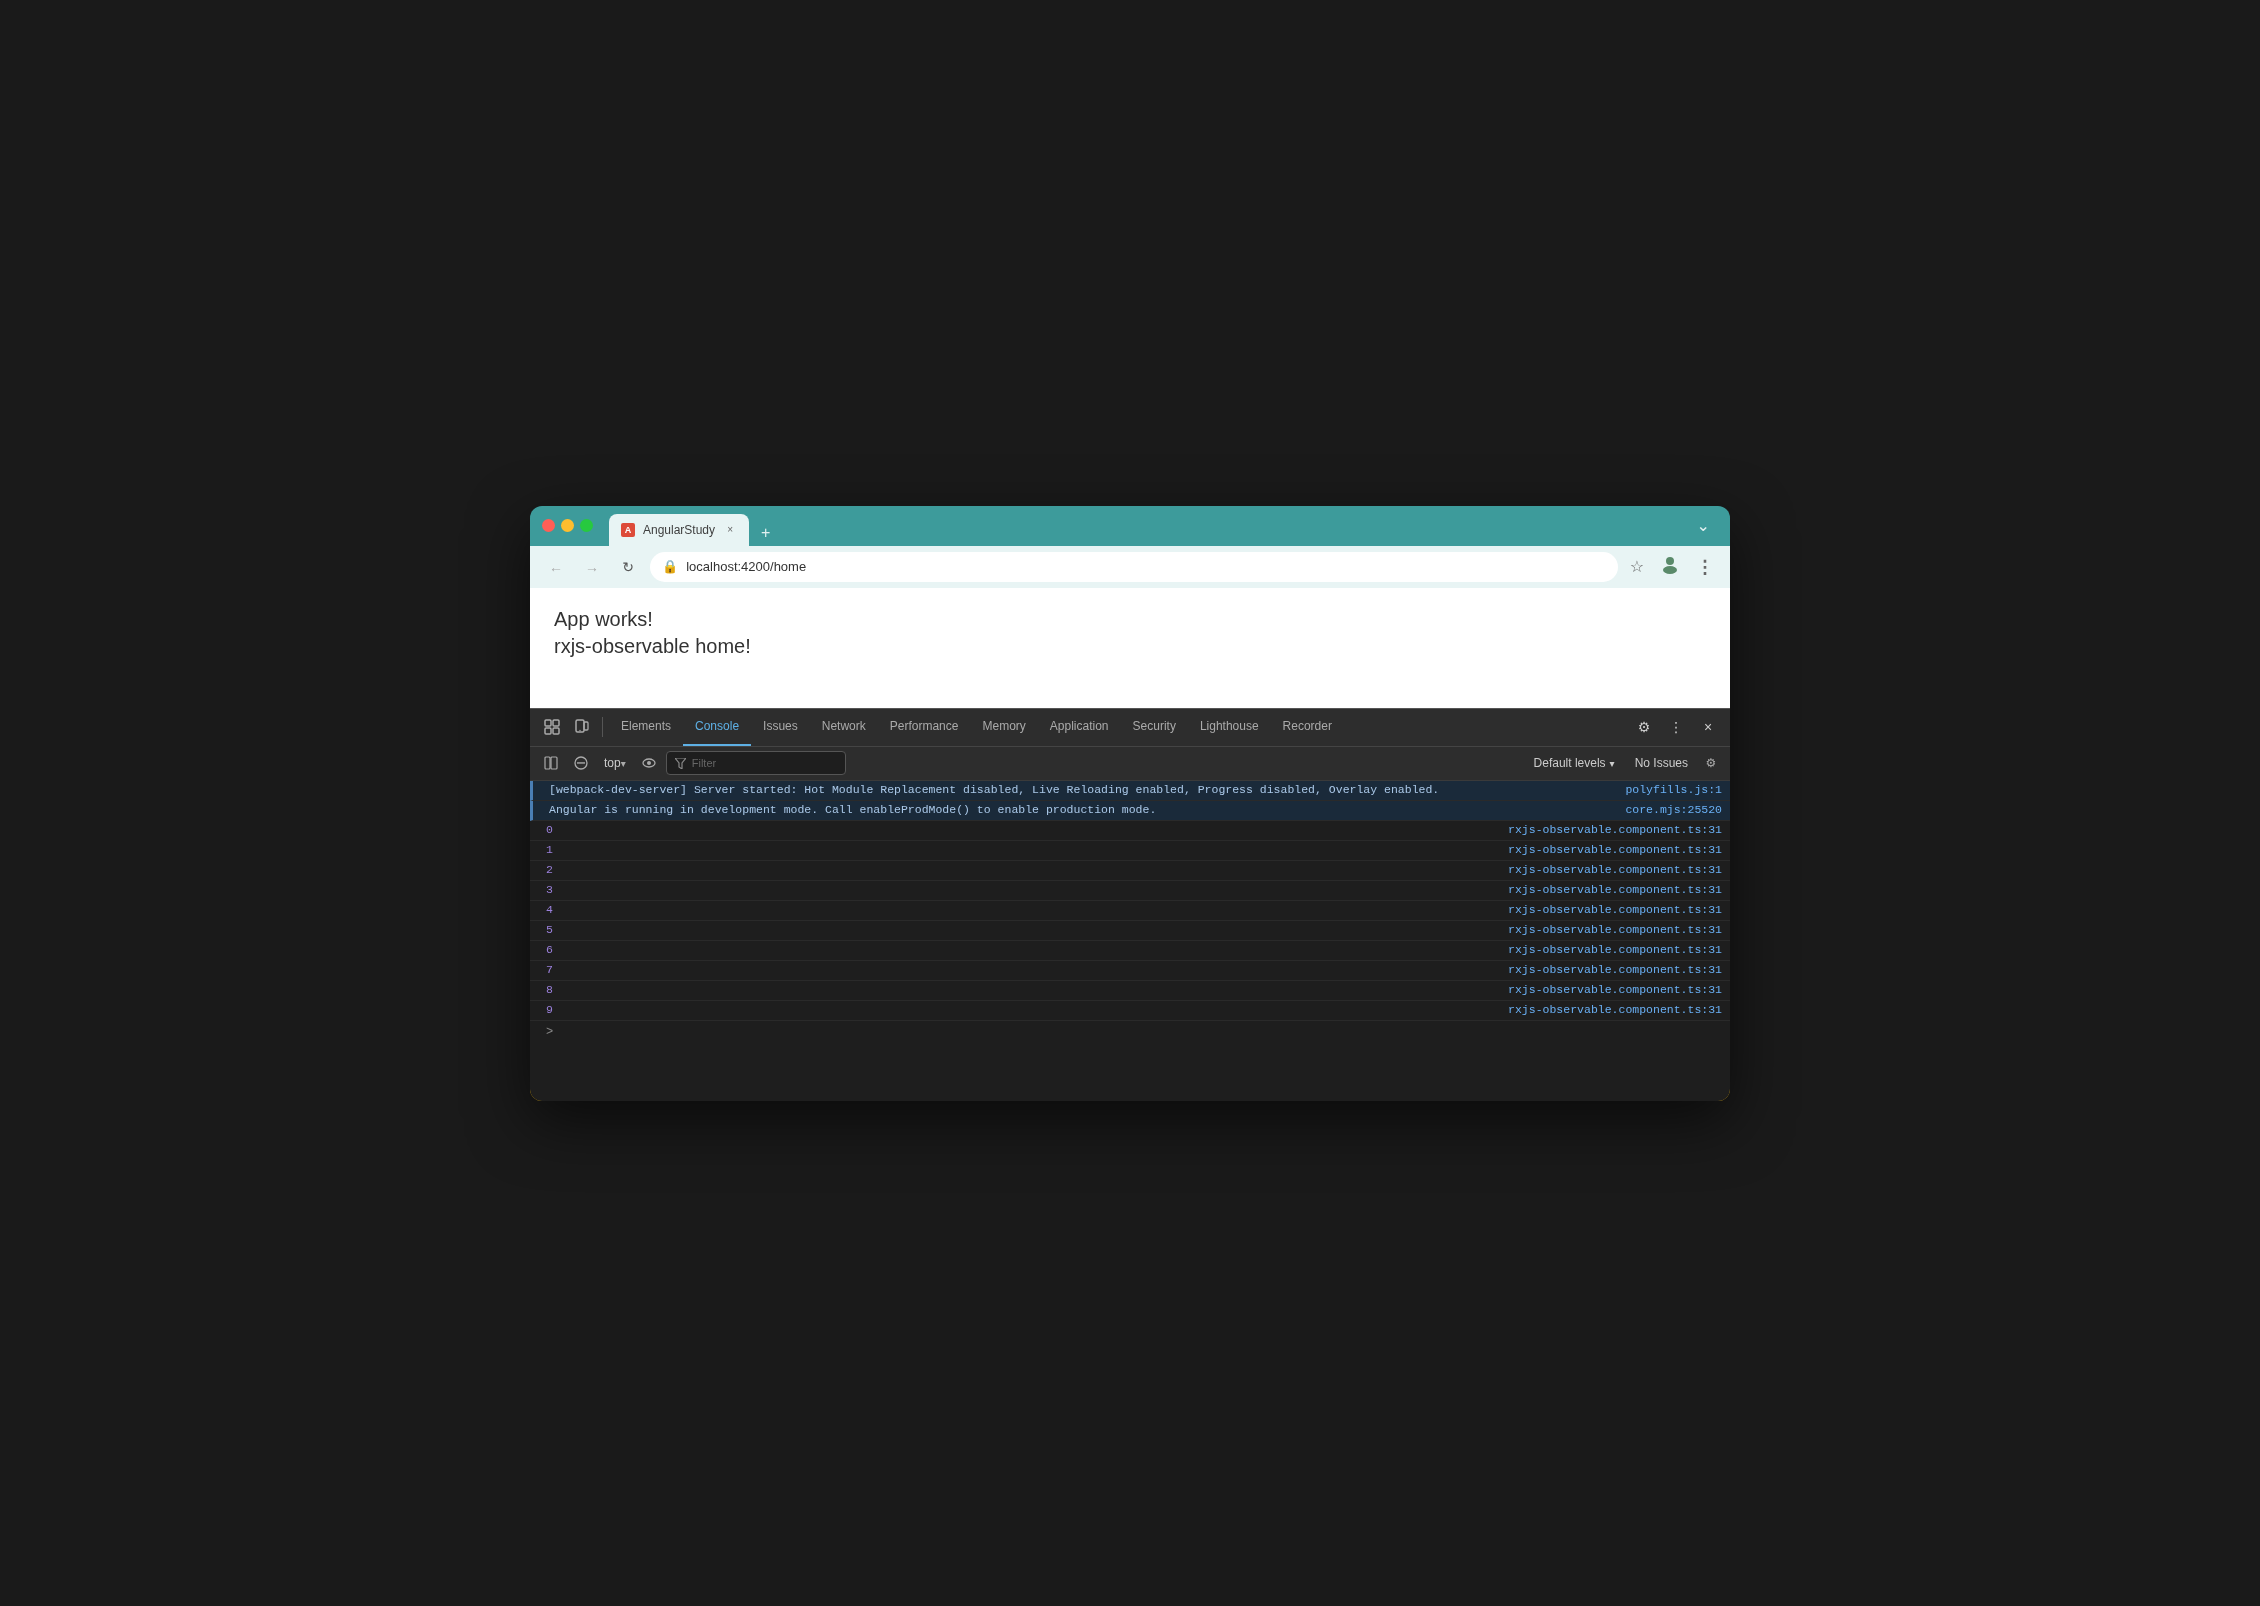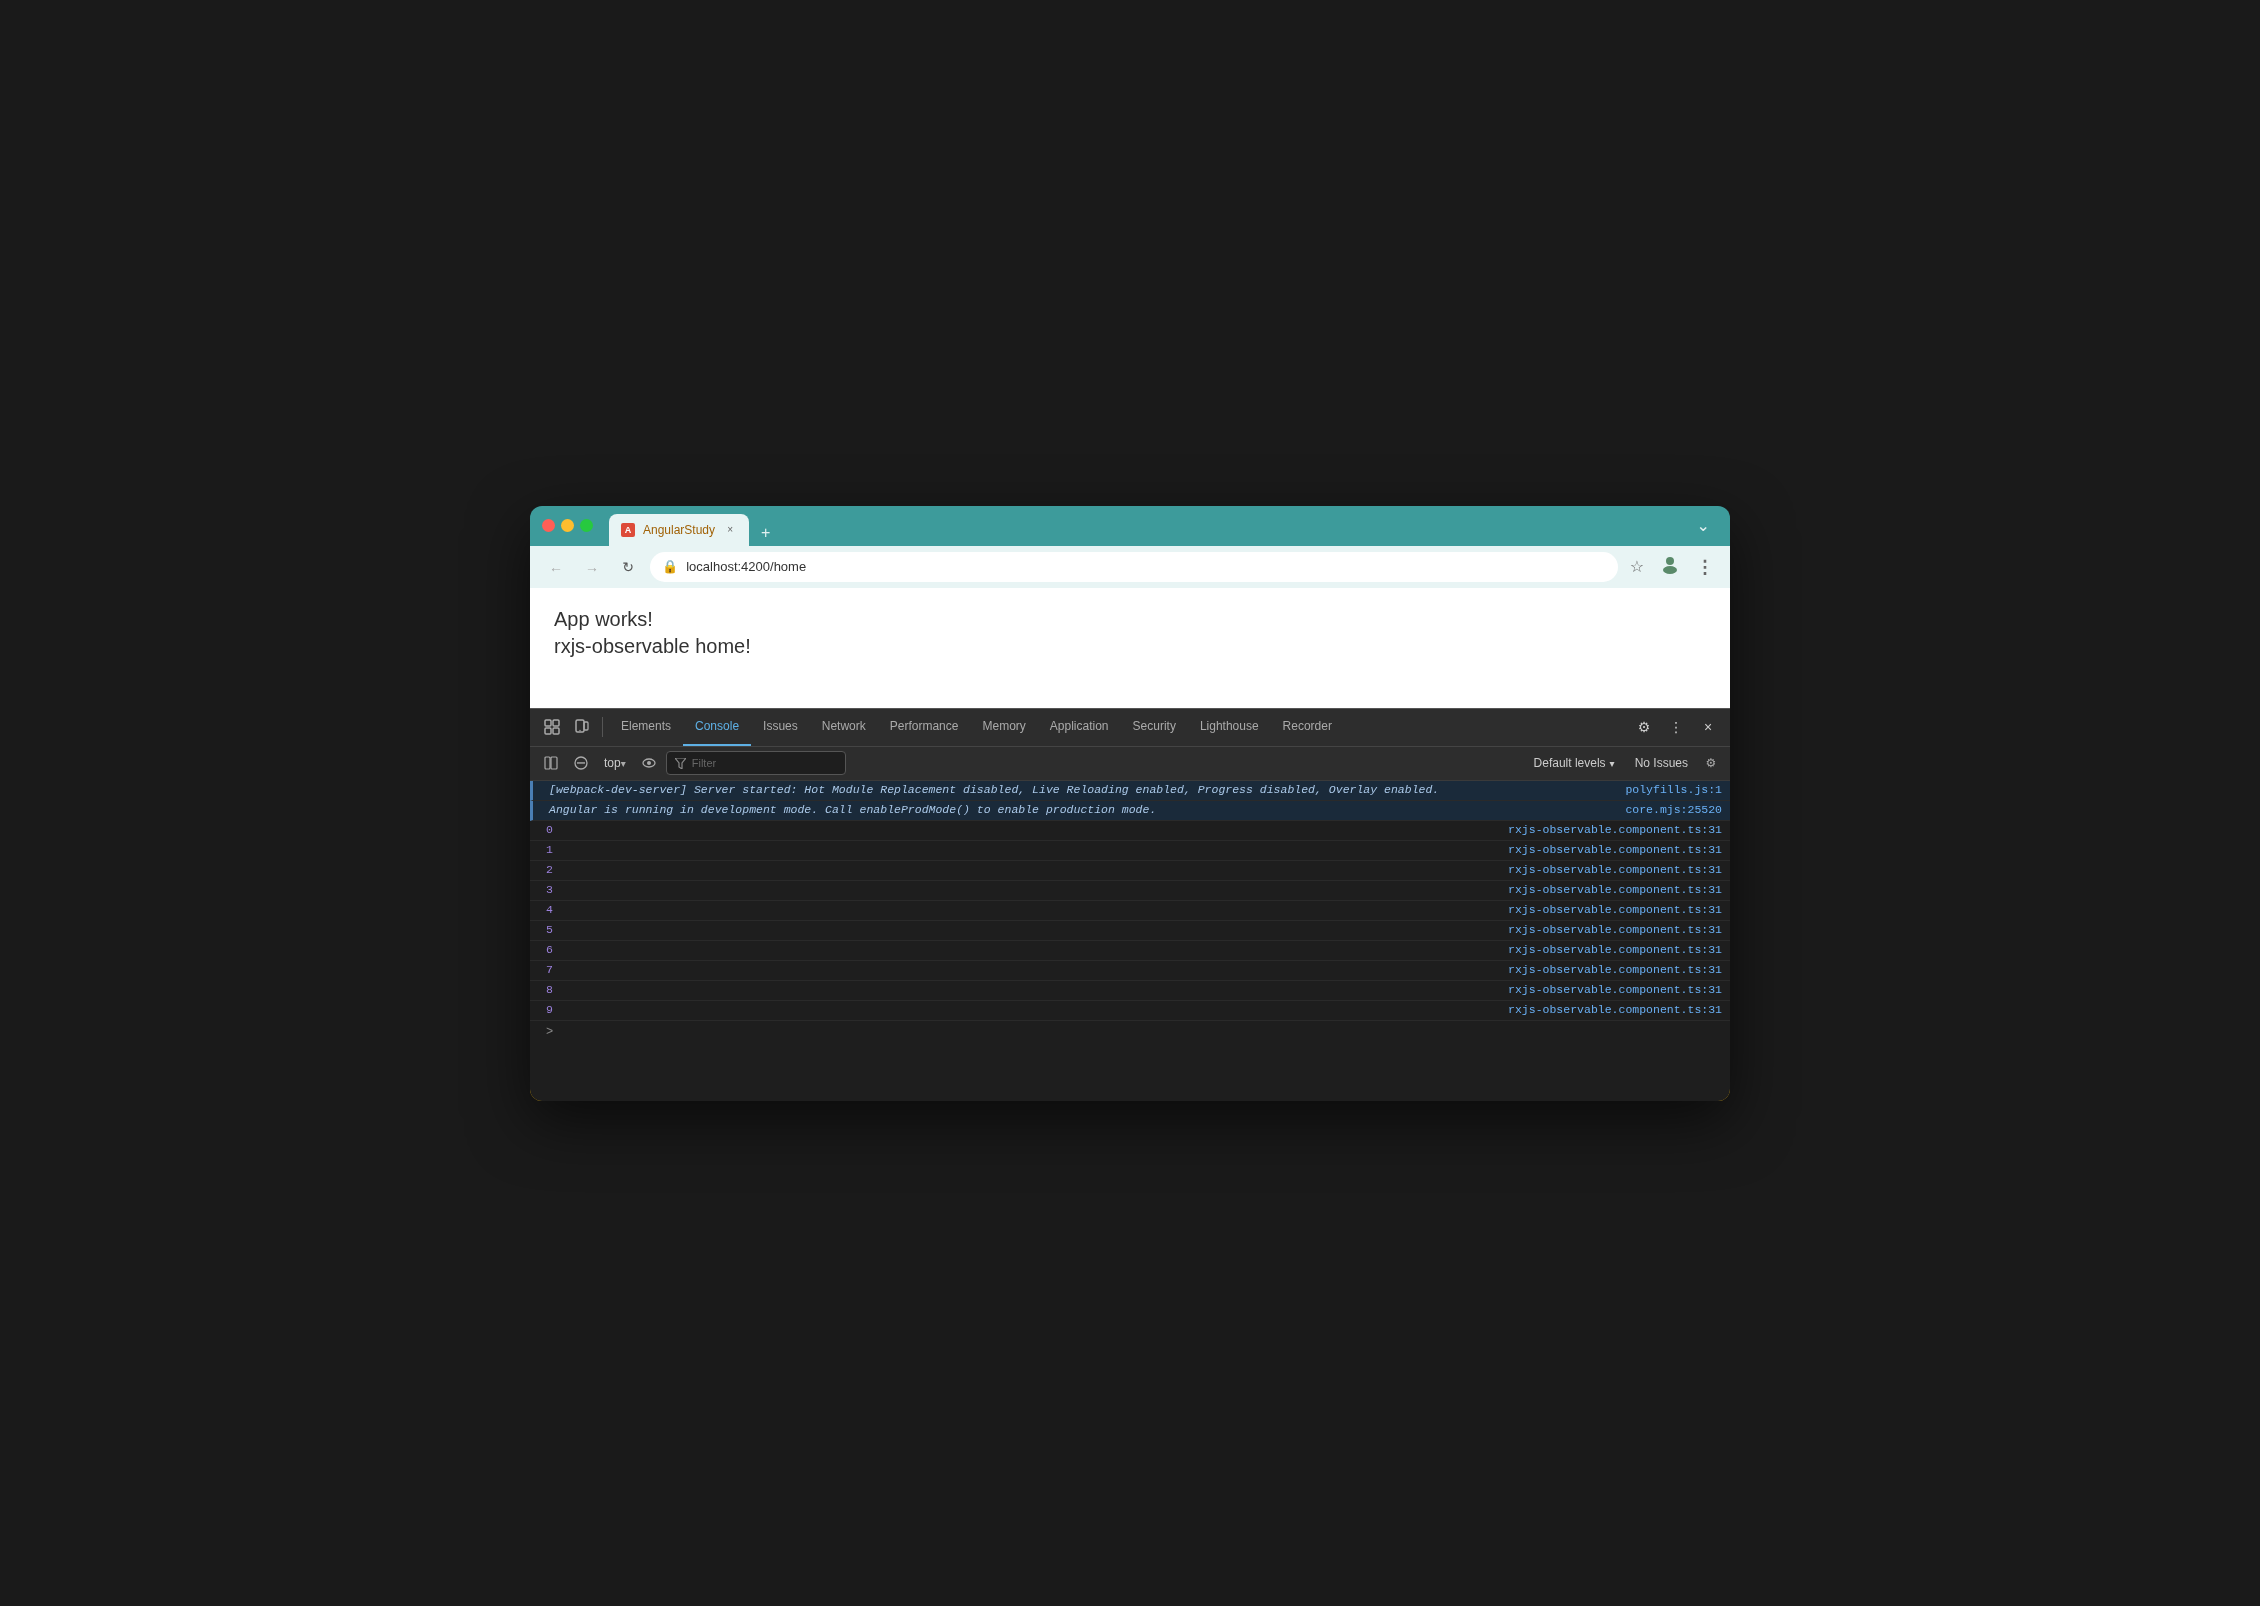--- a/index.html
+++ b/index.html
@@ -326,39 +326,39 @@
     }
     .console-prompt {
       padding: 4px 8px 4px 16px;
       color: #888;
       font-size: 12px;
     }
     .info-line {
       background: #1a2a3a;
       border-left: 3px solid #4a7fb5;
     }
-    .info-line .console-msg { color: #aac8e8; font-style: italic; }
+    .info-line .console-msg { color: #aac8e8; }
   </style>
 </head>
 <body>
 
 <div class="browser-window">
 
   <div class="title-bar">
     <div class="traffic-lights">
       <div class="traffic-light tl-red"></div>
       <div class="traffic-light tl-yellow"></div>
       <div class="traffic-light tl-green"></div>
     </div>
     <div class="tabs-area">
       <div class="tab">
         <div class="tab-favicon">
           <span>A</span>
         </div>
-        <span style="font-size:12px;color:#a16207;">AngularStudy</span>
+        <span style="font-size:12px;color:#404040;">AngularStudy</span>
         <span class="tab-close">×</span>
       </div>
       <button class="new-tab-btn" style="color:#e0f0f0;font-size:16px;">+</button>
     </div>
     <span class="tab-menu">⌄</span>
   </div>
 
   <div class="address-bar">
     <button class="nav-btn disabled">←</button>
     <button class="nav-btn disabled">→</button>

